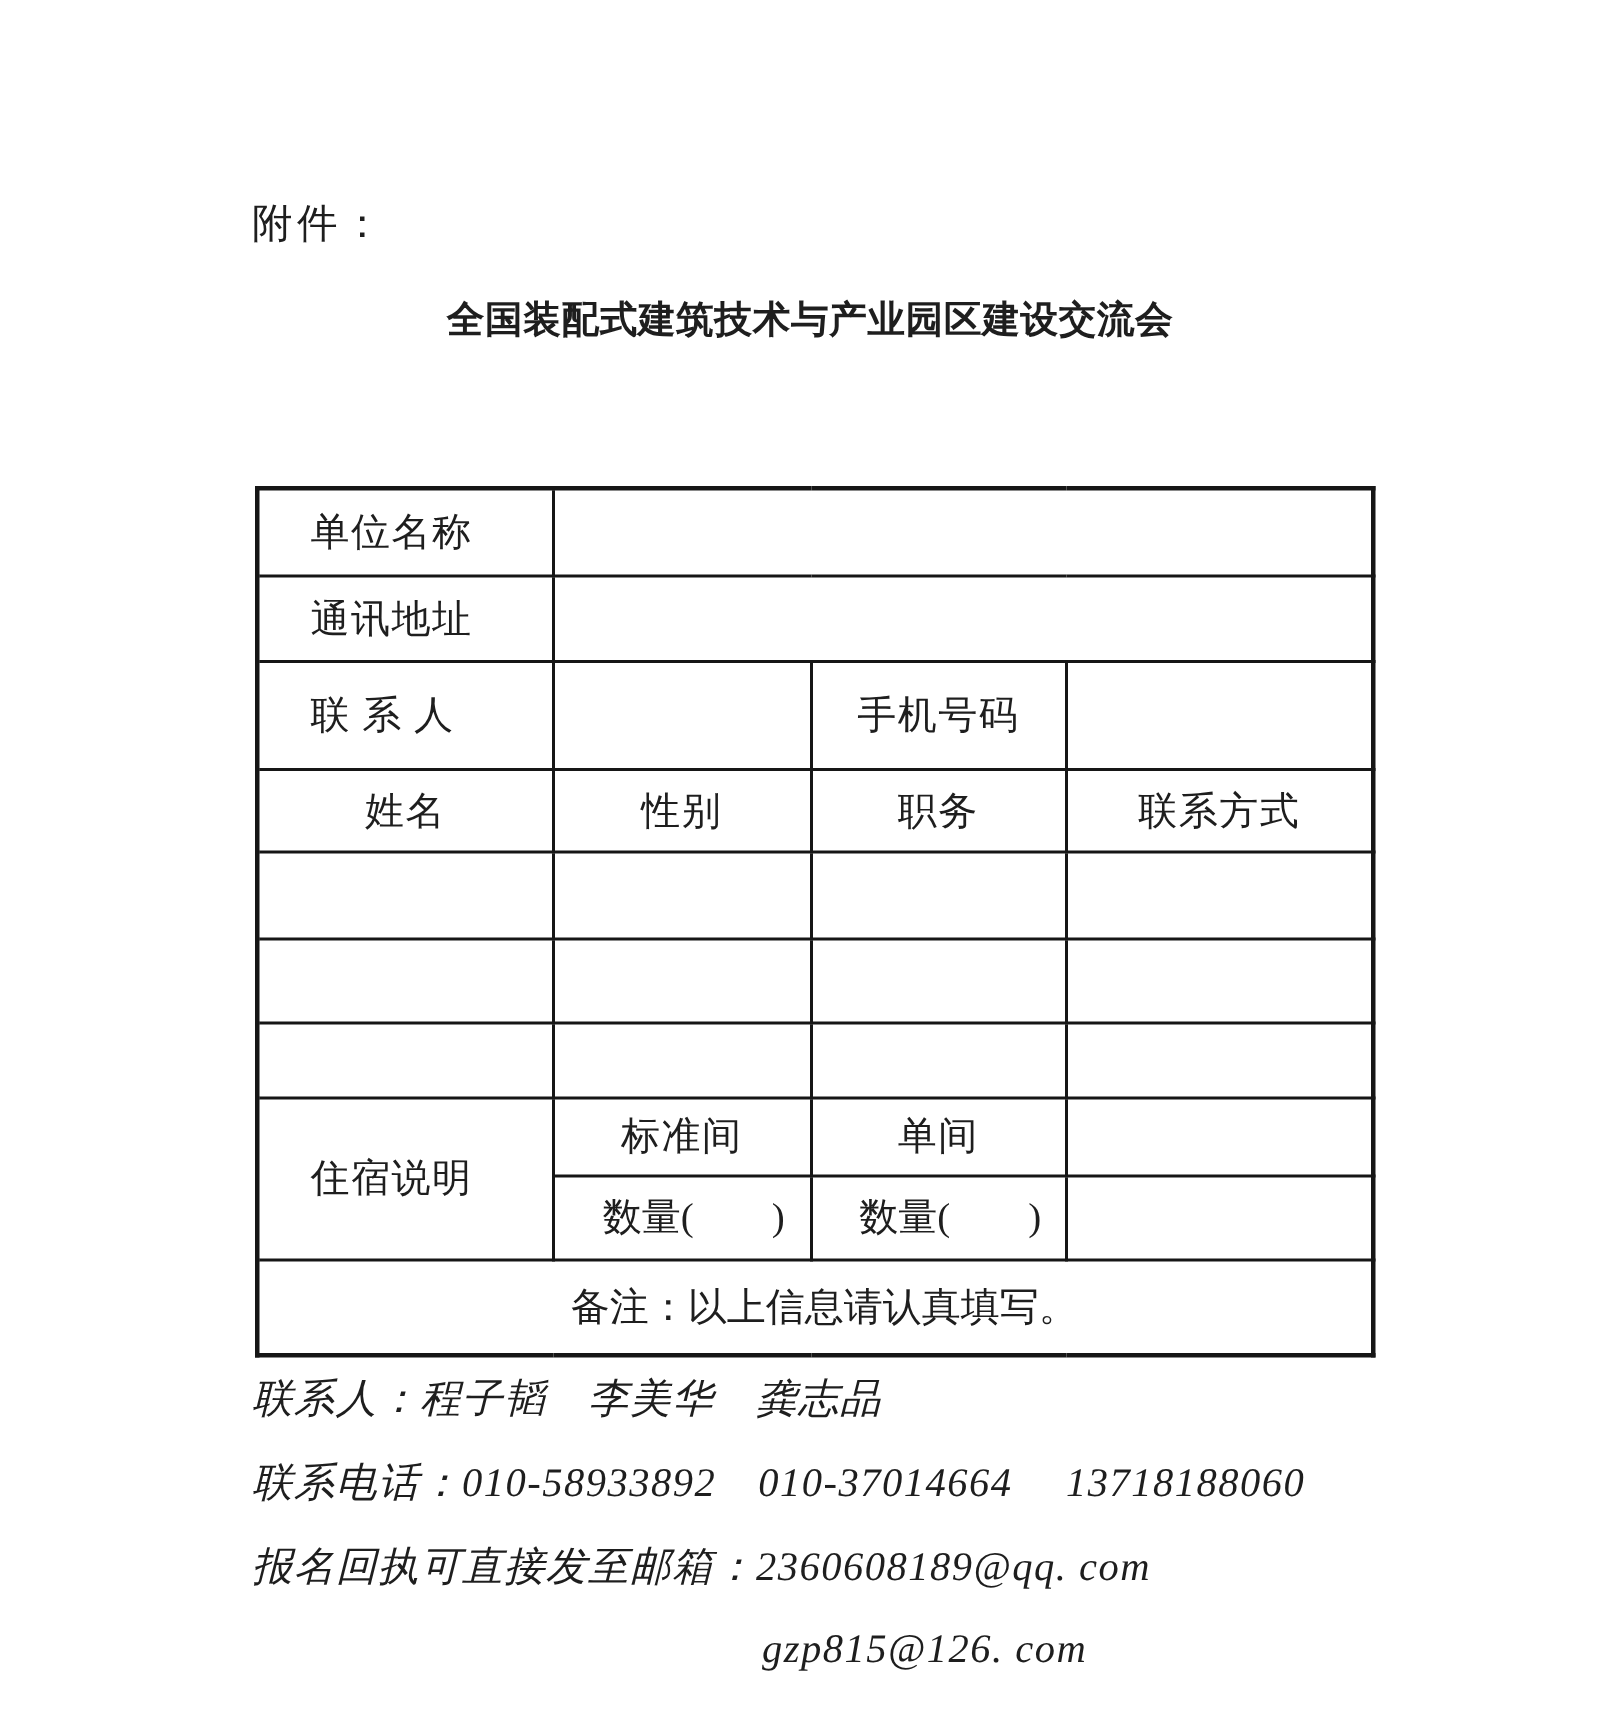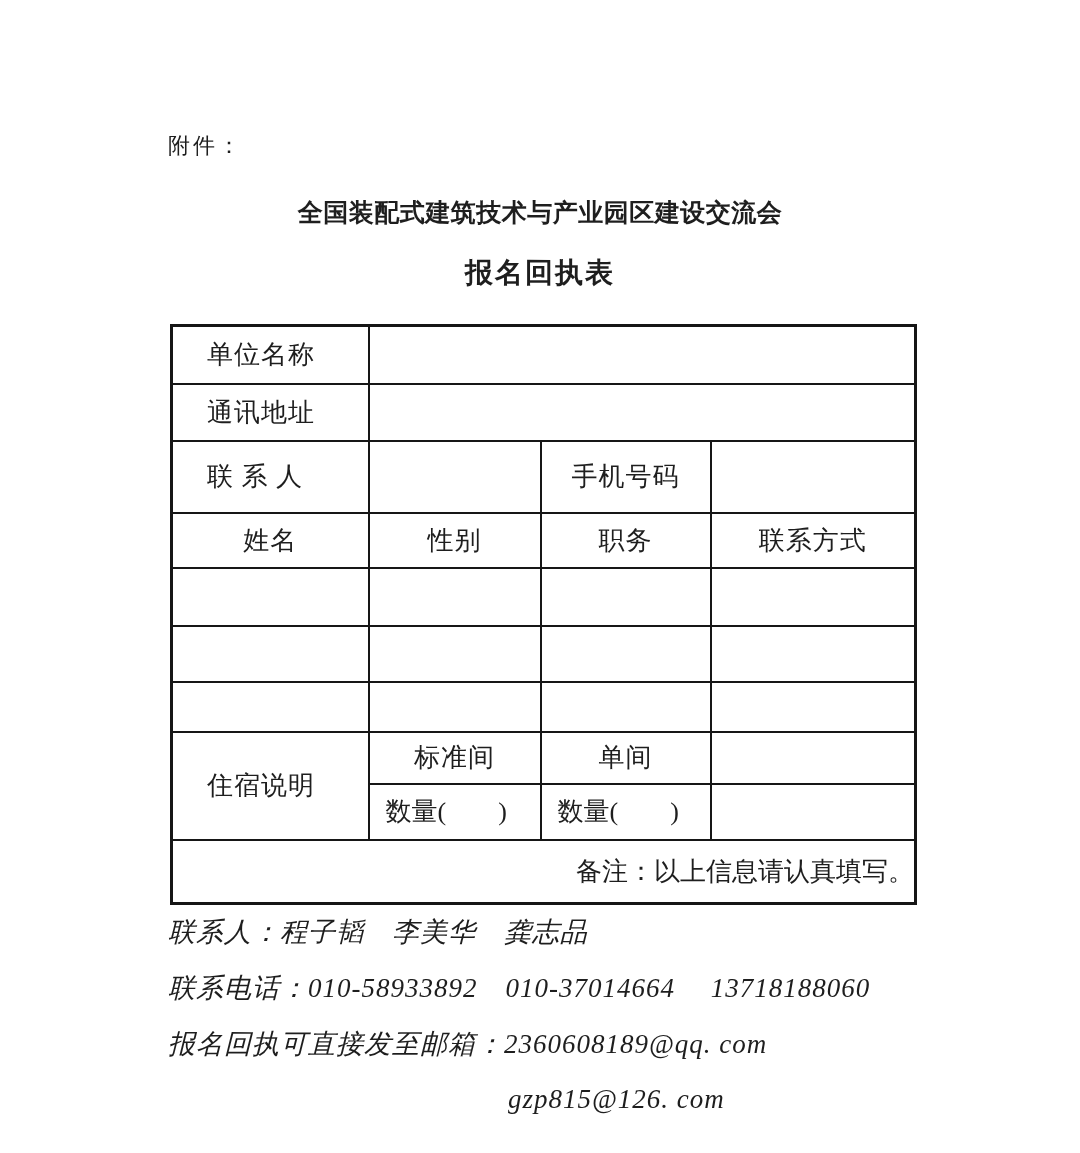--- a/index.html
+++ b/index.html
@@ -16,21 +16,21 @@
     left: 0; top: 0;
     width: 1080px;
     height: 1153px;
     background: #ffffff;
     overflow: hidden;
   }
   .attachment-label {
     position: absolute;
     left: 168px;
     top: 131px;
-    font-size: 22px;
+    font-size: 27px;
     letter-spacing: 3px;
     white-space: pre;
   }
   .doc-title {
     position: absolute;
     left: 0;
     top: 196px;
     width: 1080px;
     text-align: center;
     font-size: 25px;
@@ -60,22 +60,22 @@
   }
   table.form td {
     border: 2px solid #161616;
     vertical-align: middle;
     white-space: pre;
     overflow: hidden;
   }
   table.form { border: 3px solid #161616; }
   td.label-left   { text-align: left; padding-left: 34px; letter-spacing: 1px; }
   td.label-center { text-align: center; letter-spacing: 1px; }
-  td.note-cell    { text-align: right; padding-left: 12px; }
-  td.qty-cell     { text-align: left; padding-left: 16px; }
+  td.note-cell    { text-align: center; padding-left: 12px; }
+  td.qty-cell     { text-align: center; padding-left: 16px; }
   .r1  { height: 58px; }
   .r2  { height: 57px; }
   .r3  { height: 72px; }
   .r4  { height: 55px; margin-top: 45px; }
   .r5  { height: 58px; }
   .r6  { height: 56px; }
   .r7  { height: 50px; }
   .r8  { height: 52px; }
   .r9  { height: 56px; }
   .r10 { height: 64px; }
@@ -93,21 +93,20 @@
 </style>
 </head>
 <body>
 
 <div class="page">
 
   <div class="attachment-label">附件：</div>
 
   <div class="doc-title">全国装配式建筑技术与产业园区建设交流会</div>
 
-  <div class="doc-subtitle">报名回执表</div>
 
   <table class="form">
     <colgroup>
       <col style="width:197px">
       <col style="width:172px">
       <col style="width:170px">
       <col style="width:205px">
     </colgroup>
     <tbody>
         <tr class="r1">

